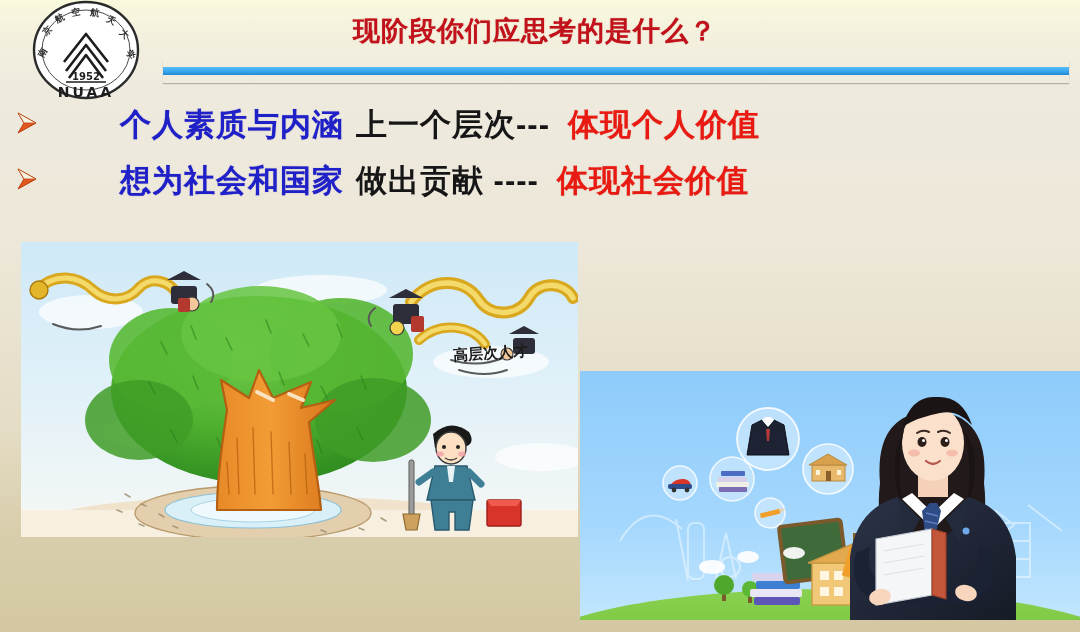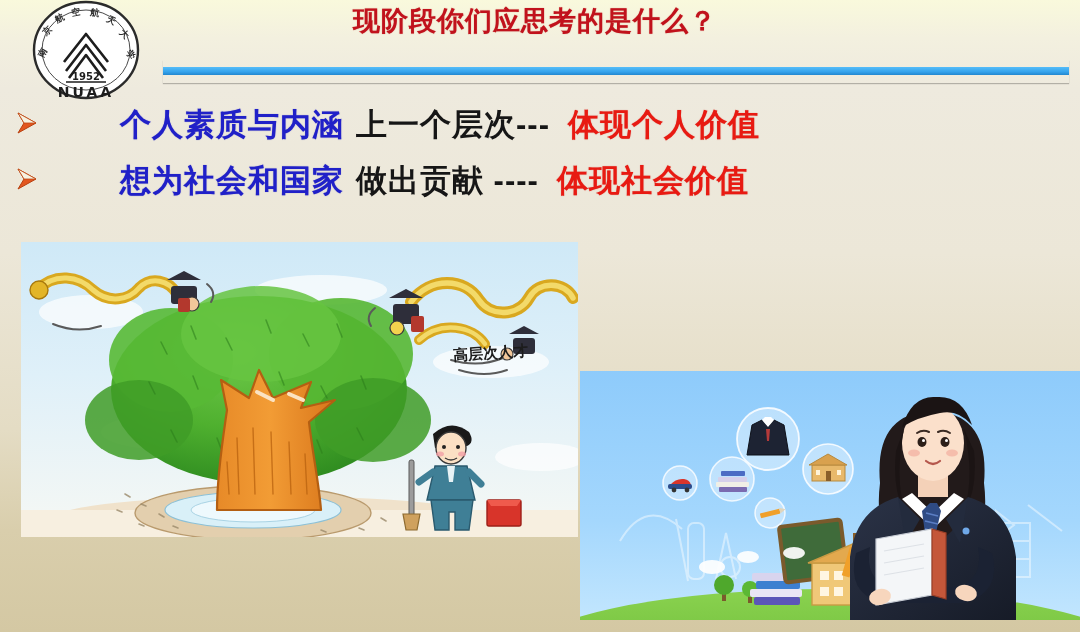--- a/index.html
+++ b/index.html
@@ -13,21 +13,21 @@
     position:relative;width:1080px;height:632px;overflow:hidden;
     background:linear-gradient(180deg,#f9f9dc 0%,#f3f0df 6%,#eeeade 14%,#ece7d8 40%,#e4dcc4 68%,#d9ceac 84%,#d4c8a3 100%);
   }
 
   
   #logo{position:absolute;left:26px;top:-2px;width:120px;height:104px;}
   #logo svg{display:block;width:120px;height:104px;}
 
   
   #title{
-    position:absolute;left:300px;top:4px;width:470px;
+    position:absolute;left:300px;top:14px;width:470px;
     text-align:center;
     color:#c1121c;
     font-size:27px;font-weight:bold;line-height:34px;
     letter-spacing:1px;
     text-shadow:0 0 1px rgba(180,20,20,.55);
     white-space:nowrap;
   }
 
   
   #rule{

